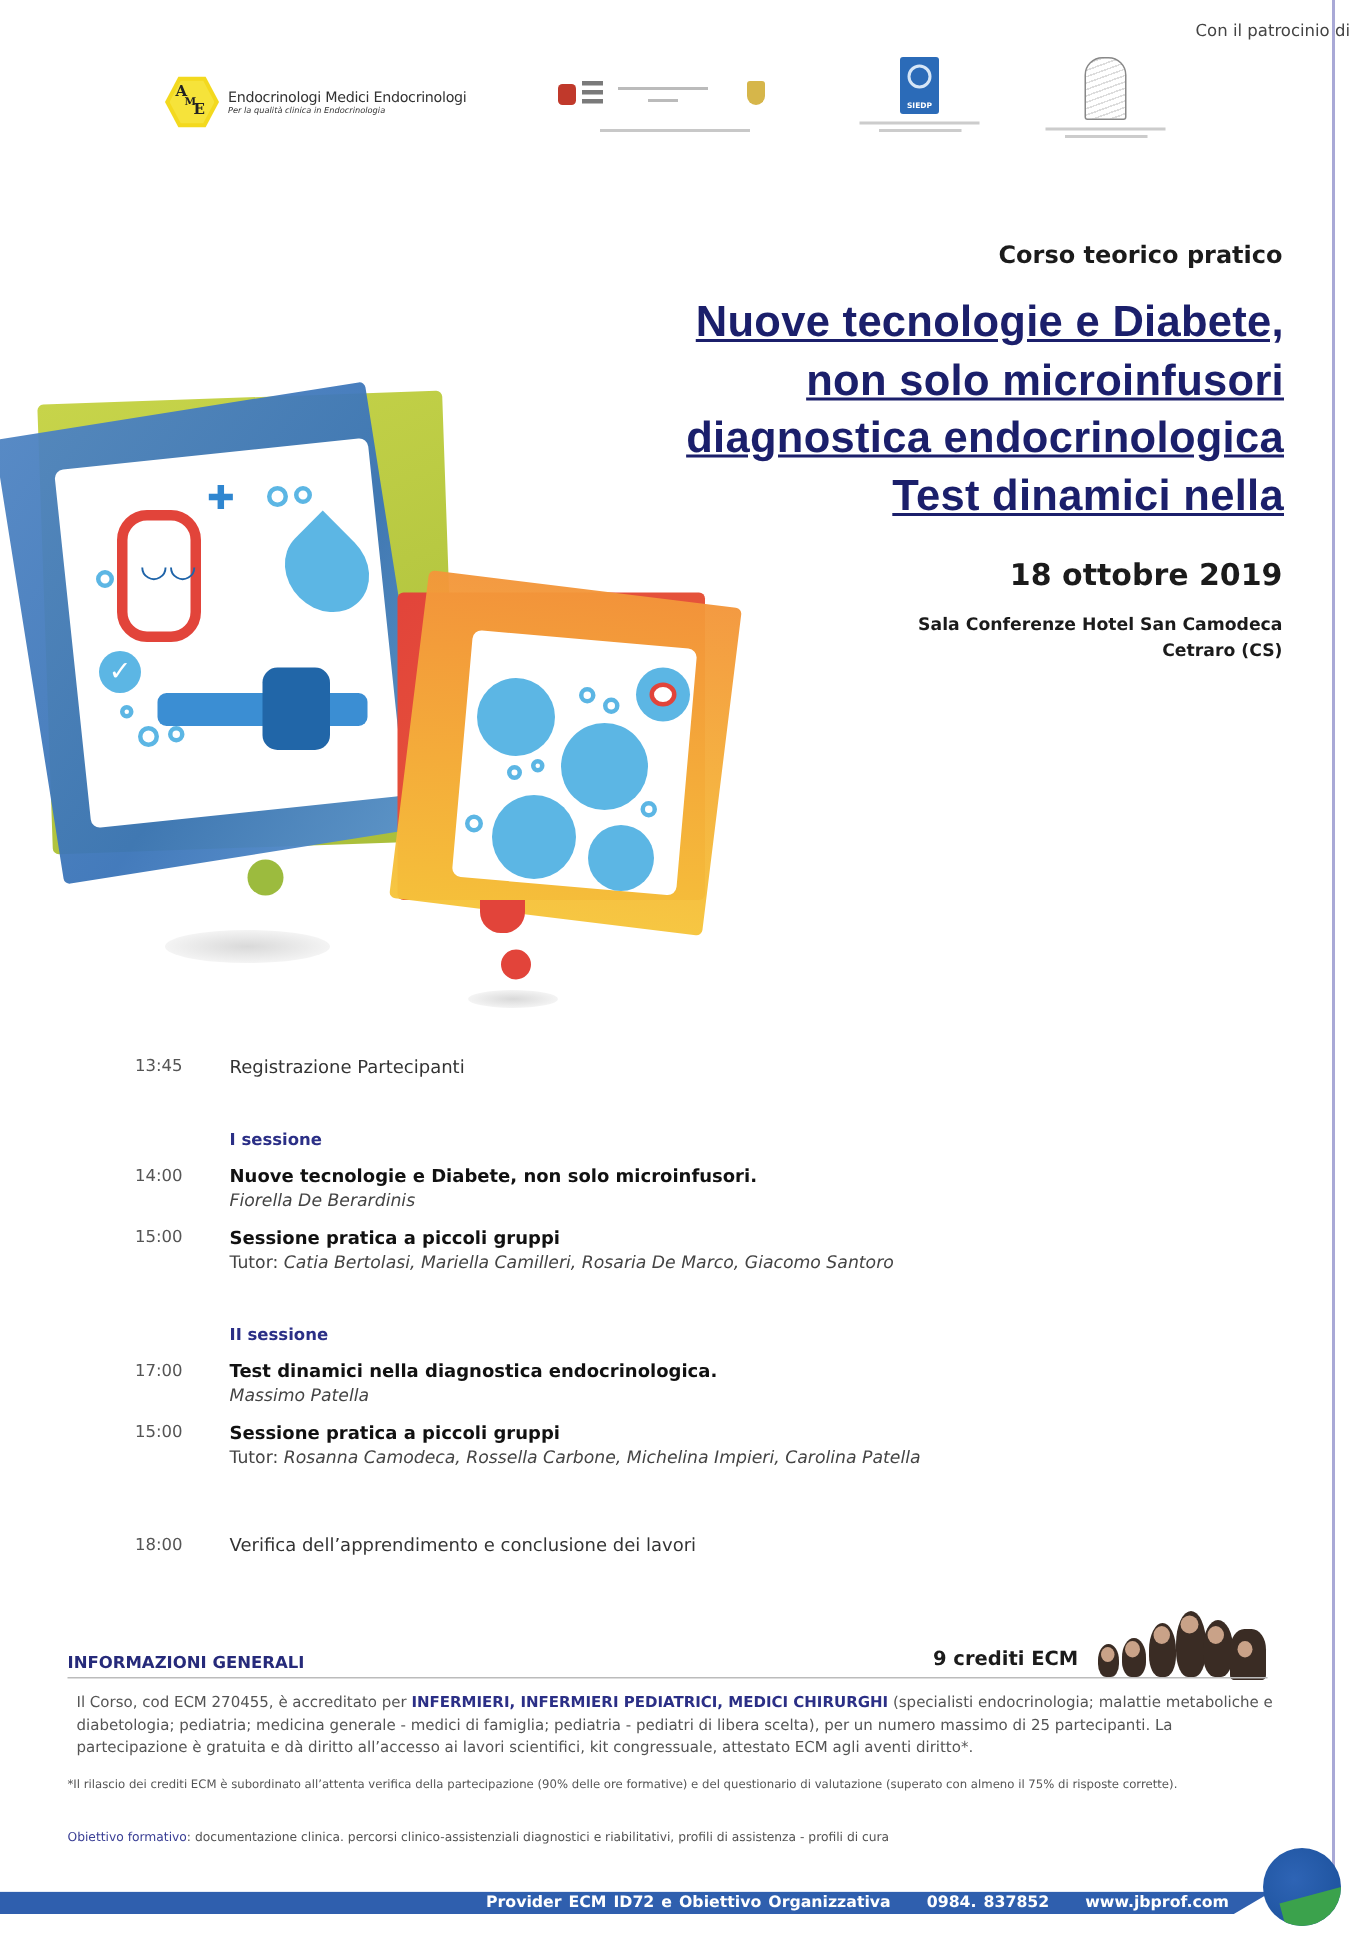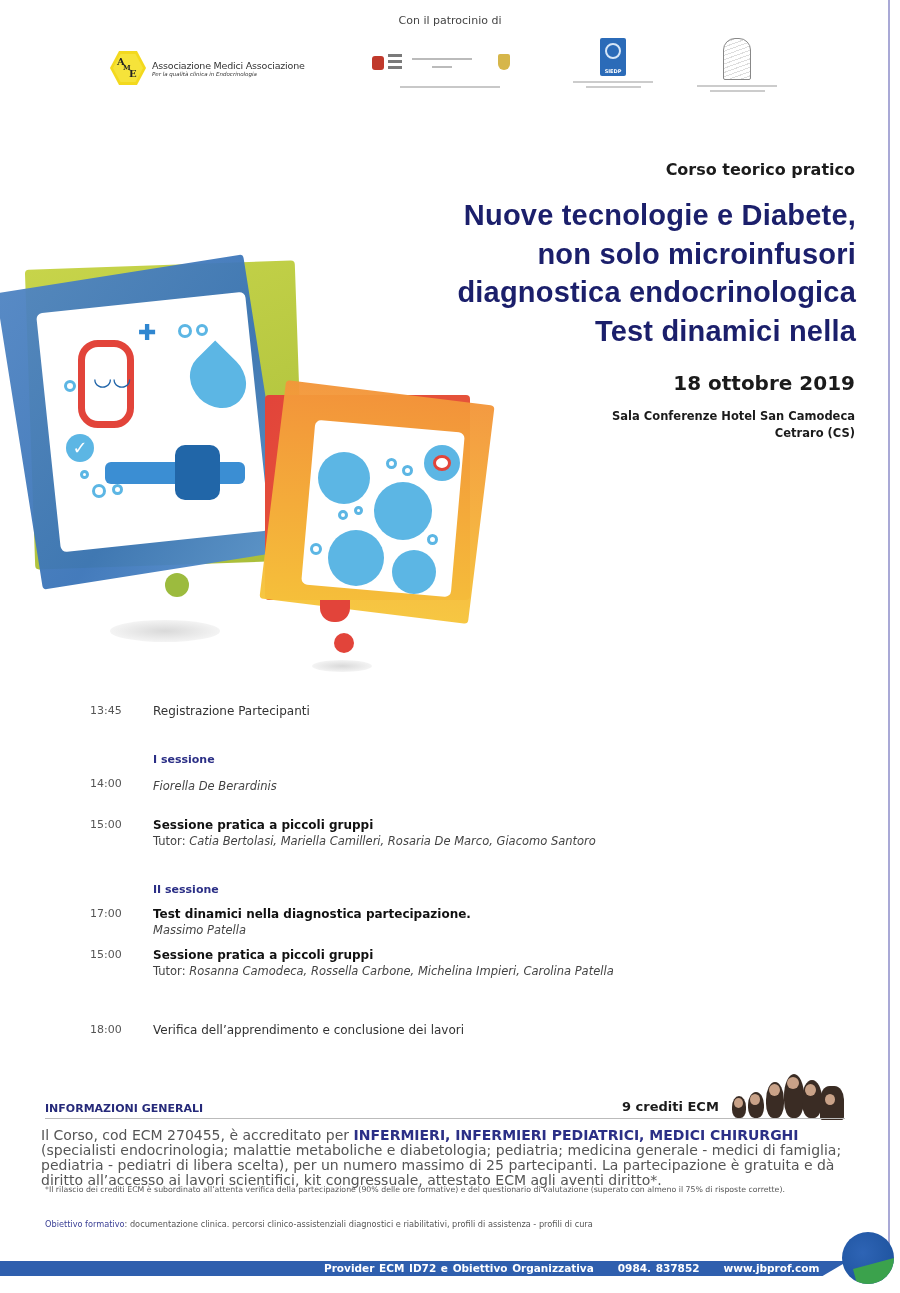--- a/index.html
+++ b/index.html
@@ -3,21 +3,21 @@
 <meta charset="utf-8">
 <style>
   html, body { margin: 0; padding: 0; }
   body {
     width: 900px; height: 1293px; position: relative; overflow: hidden;
     background: #ffffff; font-family: "DejaVu Sans", sans-serif; color: #333;
   }
   .right-rule { position: absolute; left: 888px; top: 0; width: 2px; height: 1250px; background: #a9a9d6; }
 
   
-  .patronage-label { position: absolute; top: 14px; left: 0; width: 900px; text-align: center; font-size: 11px; color: #444; }
+  .patronage-label { position: absolute; top: 14px; left: 0; width: 900px; text-align: right; font-size: 11px; color: #444; }
   .logo { position: absolute; }
   .logo-ame { left: 110px; top: 50px; display: flex; align-items: center; gap: 6px; }
   .hex { width: 36px; height: 36px; background: #f3d91e; clip-path: polygon(25% 3%,75% 3%,100% 50%,75% 97%,25% 97%,0 50%); position: relative; }
   .hex::after { content: ""; position: absolute; inset: 3px; background: #f6e33a; clip-path: polygon(25% 3%,75% 3%,100% 50%,75% 97%,25% 97%,0 50%); }
   .hex span { position: absolute; z-index: 2; font: bold 10px "DejaVu Serif", serif; color: #222; }
   .ame-text .t1 { font-size: 9.5px; color: #333; letter-spacing: -0.2px; }
   .ame-text .t2 { font-size: 5.5px; color: #333; font-style: italic; }
   .logo-asp { left: 370px; top: 48px; width: 150px; height: 48px; }
   .asp-cross { position: absolute; left: 2px; top: 8px; width: 12px; height: 14px; background: #c0392b; border-radius: 3px; }
   .asp-lines { position: absolute; left: 18px; top: 6px; width: 14px; }
@@ -30,21 +30,21 @@
   .siedp-box { width: 26px; height: 38px; margin: 0 auto; background: #2b6bb8; border-radius: 2px; position: relative; }
   .siedp-box::before { content: ""; position: absolute; left: 5px; top: 5px; width: 16px; height: 16px; border-radius: 50%; border: 2px solid #d6e6f7; box-sizing: border-box; }
   .siedp-box span { position: absolute; bottom: 2px; left: 0; width: 100%; font-size: 5px; color: #fff; font-weight: bold; }
   .cap-line { height: 2px; background: #ccc; margin: 5px auto 0; width: 80px; }
   .cap-line.short { width: 55px; margin-top: 3px; }
   .logo-ordine { left: 682px; top: 38px; width: 110px; text-align: center; }
   .ordine-fig { width: 26px; height: 40px; margin: 0 auto; border: 1px solid #888; border-radius: 12px 12px 2px 2px; background: repeating-linear-gradient(160deg, #fff 0 3px, #ddd 3px 4px); }
 
   
   .kicker { position: absolute; right: 45px; top: 160px; font: bold 16px "DejaVu Sans", sans-serif; color: #1b1b1b; }
-  .title { position: absolute; right: 44px; top: 196px; text-align: right; font: bold 29px "Liberation Sans", sans-serif; color: #1b1f6b; line-height: 38.5px; letter-spacing: 0.2px; }
+  .title { position: absolute; right: 44px; top: 196px; text-align: right; font: bold 29px "Liberation Sans", sans-serif; color: #1b1f6b; line-height: 38.5px; letter-spacing: 0.2px; text-decoration: underline; }
   .date { position: absolute; right: 45px; top: 371px; font: bold 20px "DejaVu Sans", sans-serif; color: #1b1b1b; }
   .venue { position: absolute; right: 45px; top: 408px; text-align: right; font: bold 11.5px "DejaVu Sans", sans-serif; color: #1b1b1b; line-height: 17px; }
 
   
   .illus { position: absolute; left: 0; top: 240px; width: 510px; height: 440px; }
   .sq { position: absolute; border-radius: 4px; }
   .green-back { left: 30px; top: 25px; width: 270px; height: 300px; background: linear-gradient(160deg, #c7d44a, #a9be3a); transform: rotate(-2deg); }
   .blue-frame { left: 18px; top: 32px; width: 250px; height: 300px; background: linear-gradient(135deg, #4f84c2, #3a74b8 60%, #5a93cf); transform: rotate(-9deg); opacity: 0.95; }
   .blue-inner { left: 48px; top: 62px; width: 210px; height: 240px; background: #fff; border-radius: 6px; transform: rotate(-6deg); }
   .green-drop { position: absolute; left: 190px; top: 270px; width: 34px; height: 40px; background: #b6c43b; border-radius: 0 0 16px 16px; }
@@ -79,21 +79,21 @@
   .desc .sub em { font-style: italic; }
   .session { position: absolute; left: 63px; font: bold 11px "DejaVu Sans", sans-serif; color: #2b2f86; }
 
   
   .info-head { position: absolute; left: 45px; top: 1102px; font: bold 11px "DejaVu Sans", sans-serif; color: #262a7a; }
   .credits { position: absolute; left: 622px; top: 1099px; font: bold 13px "DejaVu Sans", sans-serif; color: #1b1b1b; }
   .people { position: absolute; left: 728px; top: 1072px; width: 116px; height: 48px; }
   .head { position: absolute; border-radius: 50% 50% 40% 40%; background: #3a2c24; }
   .face { position: absolute; border-radius: 50%; background: #c9a288; }
   .info-rule { position: absolute; left: 45px; top: 1118px; width: 800px; height: 1px; background: #bbb; }
-  .info-para { position: absolute; left: 41px; top: 1128px; width: 805px; font-size: 14px; line-height: 15px; color: #555; }
+  .info-para { position: absolute; left: 51px; top: 1128px; width: 805px; font-size: 10px; line-height: 15px; color: #555; }
   .info-para b { color: #2b2f86; }
   .note { position: absolute; left: 45px; top: 1184px; width: 805px; font-size: 7.8px; line-height: 12px; color: #555; }
   .objective { position: absolute; left: 45px; top: 1219px; width: 805px; font-size: 8.2px; color: #555; }
   .objective span.lbl { color: #3a3f95; }
 
   
   .footer-bar { position: absolute; left: 0; top: 1261px; width: 848px; height: 15px; background: #2f5fae; clip-path: polygon(0 0, 100% 0, 97% 100%, 0 100%); }
   .footer-text { position: absolute; top: 1262px; left: 324px; font: bold 10.5px "DejaVu Sans", sans-serif; color: #fff; white-space: nowrap; word-spacing: 1px; }
   .footer-text span { margin-right: 24px; }
   .jb-logo { position: absolute; left: 842px; top: 1232px; width: 52px; height: 52px; border-radius: 50%; background: radial-gradient(circle at 40% 40%, #2e64b5, #1a4f99); overflow: hidden; }
@@ -107,21 +107,21 @@
 
 <div class="patronage-label">Con il patrocinio di</div>
 
 <div class="logo logo-ame">
   <div class="hex">
     <span style="left:7px;top:6px">A</span>
       <span style="left:13px;top:13px;font-size:7px">M</span>
       <span style="left:19px;top:18px">E</span>
   </div>
   <div class="ame-text">
-    <div class="t1">Associazione Medici Associazione</div>
+    <div class="t1">Endocrinologi Medici Endocrinologi</div>
     <div class="t2">Per la qualità clinica in Endocrinologia</div>
   </div>
 </div>
 
 <div class="logo logo-asp">
   <div class="asp-cross"></div>
   <div class="asp-lines">
       <i></i>
       <i></i>
       <i></i>
@@ -204,31 +204,31 @@
 
 <div class="program">
   <div class="row" style="top:4px">
     <div class="time">13:45</div>
     <div class="desc">Registrazione Partecipanti</div>
   </div>
 
   <div class="session" style="top:53px">I sessione</div>
   <div class="row" style="top:77px">
     <div class="time">14:00</div>
-    <div class="desc"><span class="sub"><em>Fiorella De Berardinis</em></span></div>
+    <div class="desc"><span class="b">Nuove tecnologie e Diabete, non solo microinfusori.</span><span class="sub"><em>Fiorella De Berardinis</em></span></div>
   </div>
   <div class="row" style="top:118px">
     <div class="time">15:00</div>
     <div class="desc"><span class="b">Sessione pratica a piccoli gruppi</span><span class="sub"><span>Tutor: </span><em>Catia Bertolasi, Mariella Camilleri, Rosaria De Marco, Giacomo Santoro</em></span></div>
   </div>
 
   <div class="session" style="top:183px">II sessione</div>
   <div class="row" style="top:207px">
     <div class="time">17:00</div>
-    <div class="desc"><span class="b">Test dinamici nella diagnostica partecipazione.</span><span class="sub"><em>Massimo Patella</em></span></div>
+    <div class="desc"><span class="b">Test dinamici nella diagnostica endocrinologica.</span><span class="sub"><em>Massimo Patella</em></span></div>
   </div>
   <div class="row" style="top:248px">
     <div class="time">15:00</div>
     <div class="desc"><span class="b">Sessione pratica a piccoli gruppi</span><span class="sub"><span>Tutor: </span><em>Rosanna Camodeca, Rossella Carbone, Michelina Impieri, Carolina Patella</em></span></div>
   </div>
 
   <div class="row" style="top:323px">
     <div class="time">18:00</div>
     <div class="desc">Verifica dell’apprendimento e conclusione dei lavori</div>
   </div>

